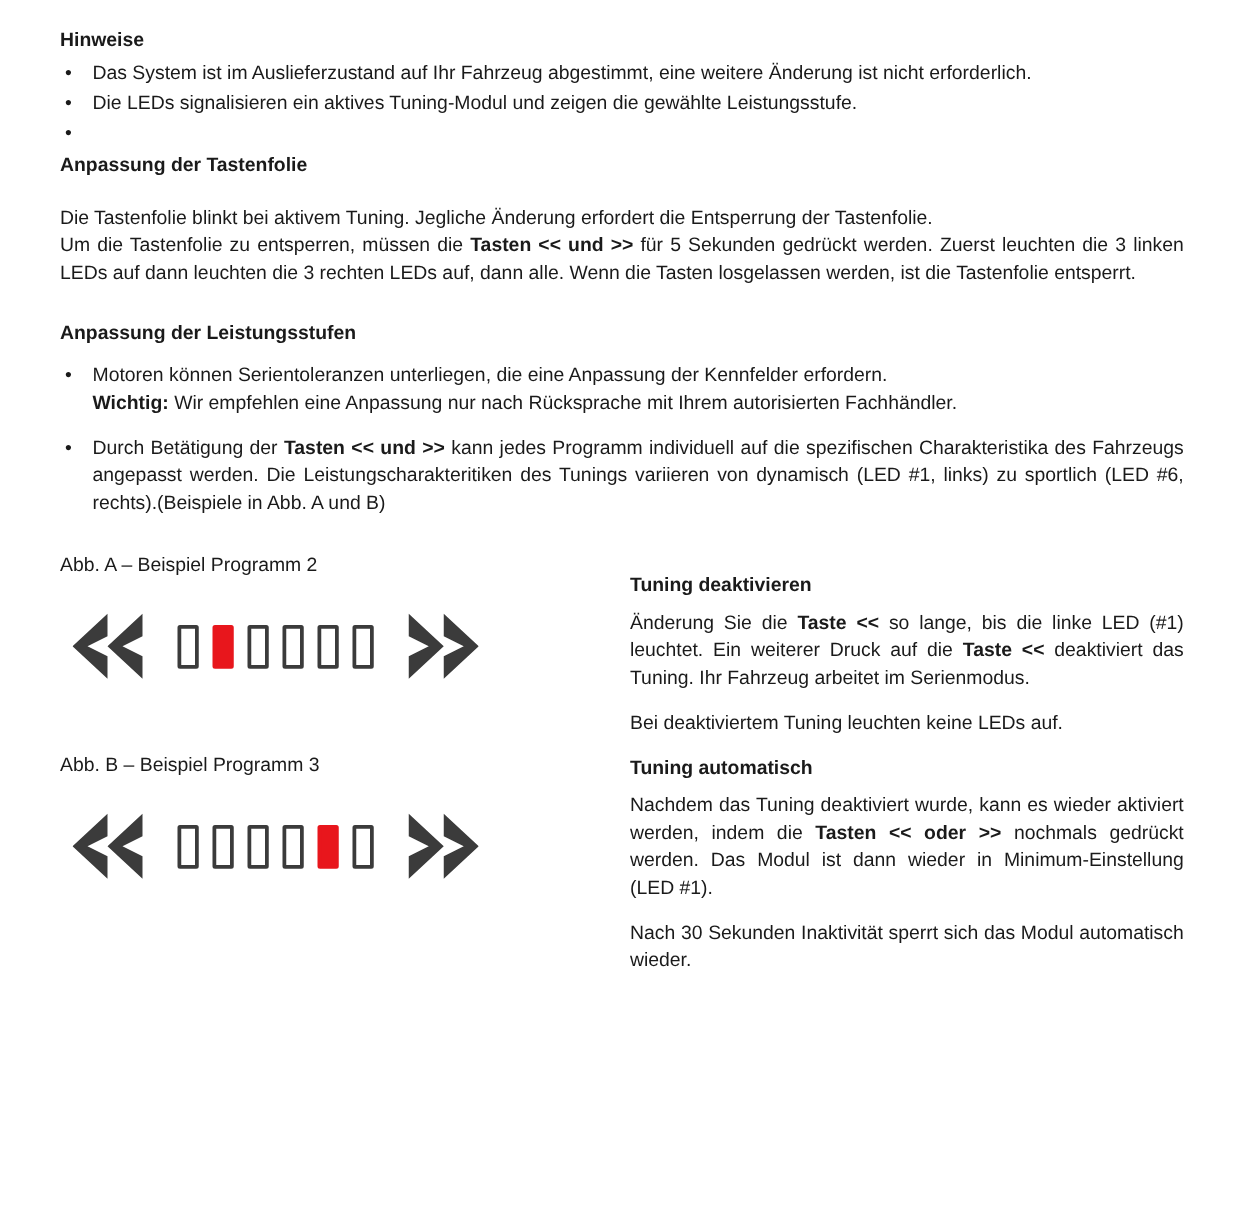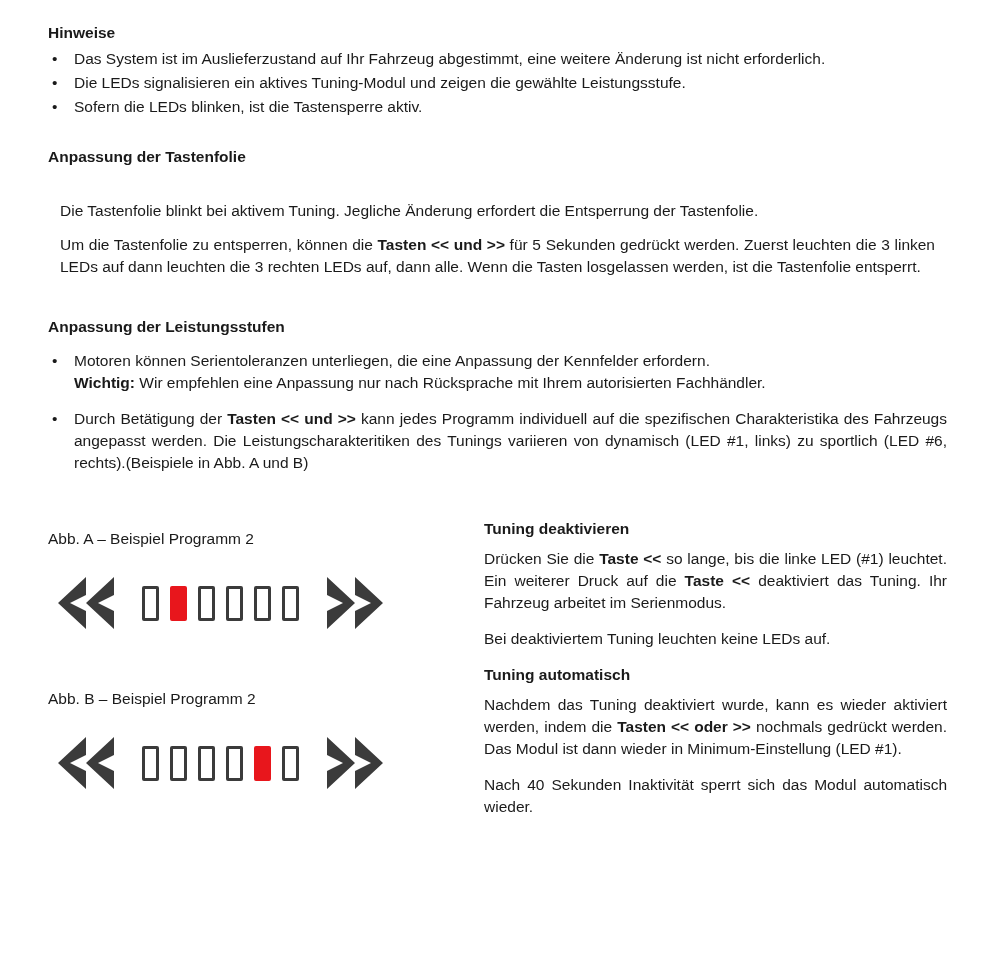--- a/index.html
+++ b/index.html
@@ -37,32 +37,33 @@
     padding-left: 26px;
     margin-bottom: 2px;
     text-align: justify;
   }
   .bullets li .dot {
     position: absolute;
     left: 4px;
     top: 0;
   }
   .para {
-    margin: 12px;
+    margin: 0;
     text-align: justify;
   }
   .gap-lg { height: 26px; }
   .gap-md { height: 16px; }
   .gap-sm { height: 8px; }
   b, .b { font-weight: bold; }
 
   
   .two-col {
     display: flex;
-    align-items: center;
+    align-items: flex-start;
+    gap: 20px;
   }
   .col-left {
     width: 430px;
     flex: 0 0 430px;
   }
   .col-right {
     flex: 1 1 auto;
     padding-left: 6px;
   }
   .fig-caption {
@@ -118,31 +119,30 @@
     <li>
       <span class="dot">•</span>
       <span>Das System ist im Auslieferzustand auf Ihr Fahrzeug abgestimmt, eine weitere Änderung ist nicht erforderlich.</span>
     </li>
     <li>
       <span class="dot">•</span>
       <span>Die LEDs signalisieren ein aktives Tuning-Modul und zeigen die gewählte Leistungsstufe.</span>
     </li>
     <li>
       <span class="dot">•</span>
-      <span>Sofern die LEDs blinken, ist die Tastensperre aktiv.</span>
     </li>
   </ul>
 
   <div class="gap-lg"></div>
 
   <h2 class="section-head">Anpassung der Tastenfolie</h2>
   <div class="gap-md"></div>
   <p class="para">Die Tastenfolie blinkt bei aktivem Tuning. Jegliche Änderung erfordert die Entsperrung der Tastenfolie.</p>
   <p class="para">
-    <span>Um die Tastenfolie zu entsperren, können die </span><b>Tasten &lt;&lt; und &gt;&gt;</b><span> für 5 Sekunden gedrückt werden. Zuerst leuchten die 3 linken LEDs auf dann leuchten die 3 rechten LEDs auf, dann alle. Wenn die Tasten losgelassen werden, ist die Tastenfolie entsperrt.</span>
+    <span>Um die Tastenfolie zu entsperren, müssen die </span><b>Tasten &lt;&lt; und &gt;&gt;</b><span> für 5 Sekunden gedrückt werden. Zuerst leuchten die 3 linken LEDs auf dann leuchten die 3 rechten LEDs auf, dann alle. Wenn die Tasten losgelassen werden, ist die Tastenfolie entsperrt.</span>
   </p>
 
   <div class="gap-lg"></div>
 
   <h2 class="section-head">Anpassung der Leistungsstufen</h2>
   <div class="gap-sm"></div>
   <ul class="bullets">
     <li style="margin-bottom:14px;">
       <span class="dot">•</span>
       <span>Motoren können Serientoleranzen unterliegen, die eine Anpassung der Kennfelder erfordern.</span><br>
@@ -180,21 +180,21 @@
           <svg width="58" height="56" viewBox="0 0 58 56" aria-hidden="true">
             <polygon points="2,2 2,20 18,28 2,36 2,54 30,28" fill="#3b3b3b"></polygon>
             <polygon points="30,2 30,20 46,28 30,36 30,54 58,28" fill="#3b3b3b"></polygon>
           </svg>
         </span>
       </div>
 
       <div class="gap-lg"></div>
       <div class="gap-md"></div>
 
-      <p class="fig-caption">Abb. B – Beispiel Programm 2</p>
+      <p class="fig-caption">Abb. B – Beispiel Programm 3</p>
       <div class="led-panel">
         <span class="chev">
           <svg width="58" height="56" viewBox="0 0 58 56" aria-hidden="true">
             <polygon points="28,2 28,20 12,28 28,36 28,54 0,28" fill="#3b3b3b"></polygon>
             <polygon points="56,2 56,20 40,28 56,36 56,54 28,28" fill="#3b3b3b"></polygon>
           </svg>
         </span>
         <span class="leds">
           <span class="led"></span>
           <span class="led"></span>
@@ -208,25 +208,25 @@
             <polygon points="2,2 2,20 18,28 2,36 2,54 30,28" fill="#3b3b3b"></polygon>
             <polygon points="30,2 30,20 46,28 30,36 30,54 58,28" fill="#3b3b3b"></polygon>
           </svg>
         </span>
       </div>
     </div>
 
     <div class="col-right right-block">
       <p class="right-head">Tuning deaktivieren</p>
       <p class="right-para">
-        <span>Drücken Sie die </span><b>Taste &lt;&lt;</b><span> so lange, bis die linke LED (#1) leuchtet. Ein weiterer Druck auf die </span><b>Taste &lt;&lt;</b><span> deaktiviert das Tuning. Ihr Fahrzeug arbeitet im Serienmodus.</span>
+        <span>Änderung Sie die </span><b>Taste &lt;&lt;</b><span> so lange, bis die linke LED (#1) leuchtet. Ein weiterer Druck auf die </span><b>Taste &lt;&lt;</b><span> deaktiviert das Tuning. Ihr Fahrzeug arbeitet im Serienmodus.</span>
       </p>
       <p class="right-para">Bei deaktiviertem Tuning leuchten keine LEDs auf.</p>
 
       <p class="right-head">Tuning automatisch</p>
       <p class="right-para">
         <span>Nachdem das Tuning deaktiviert wurde, kann es wieder aktiviert werden, indem die </span><b>Tasten &lt;&lt; oder &gt;&gt;</b><span> nochmals gedrückt werden. Das Modul ist dann wieder in Minimum-Einstellung (LED #1).</span>
       </p>
-      <p class="right-para">Nach 40 Sekunden Inaktivität sperrt sich das Modul automatisch wieder.</p>
+      <p class="right-para">Nach 30 Sekunden Inaktivität sperrt sich das Modul automatisch wieder.</p>
     </div>
 
   </div>
 </div>
 
 </body></html>

